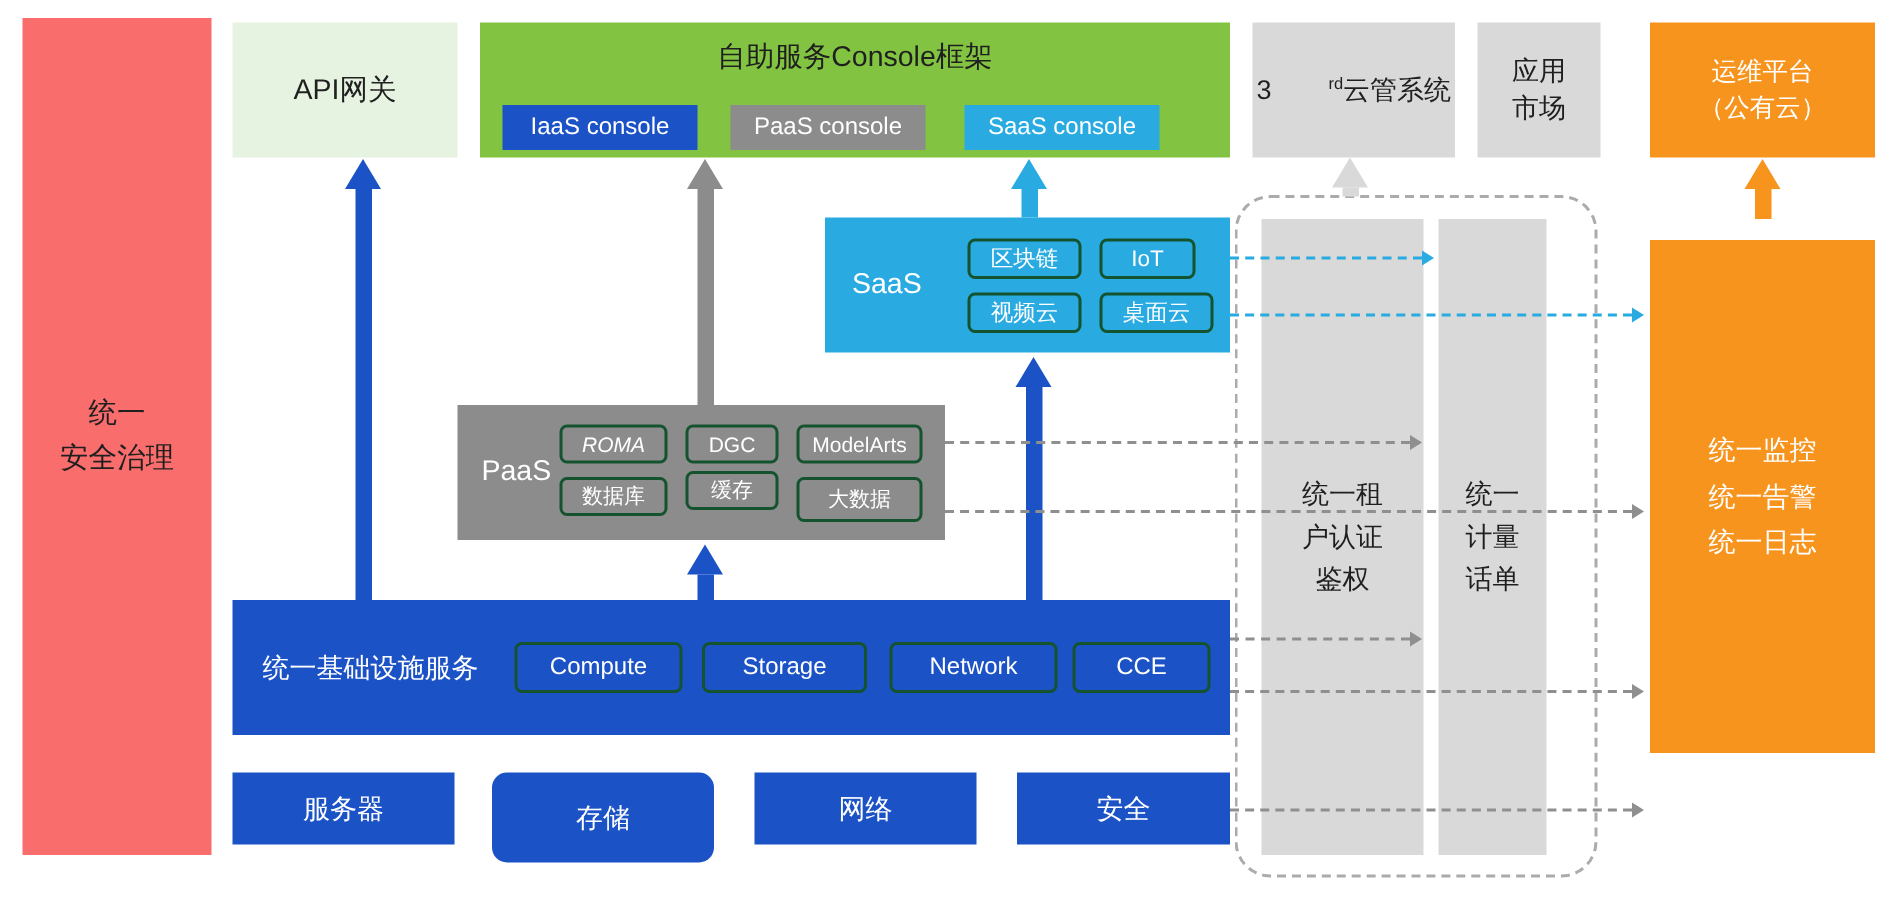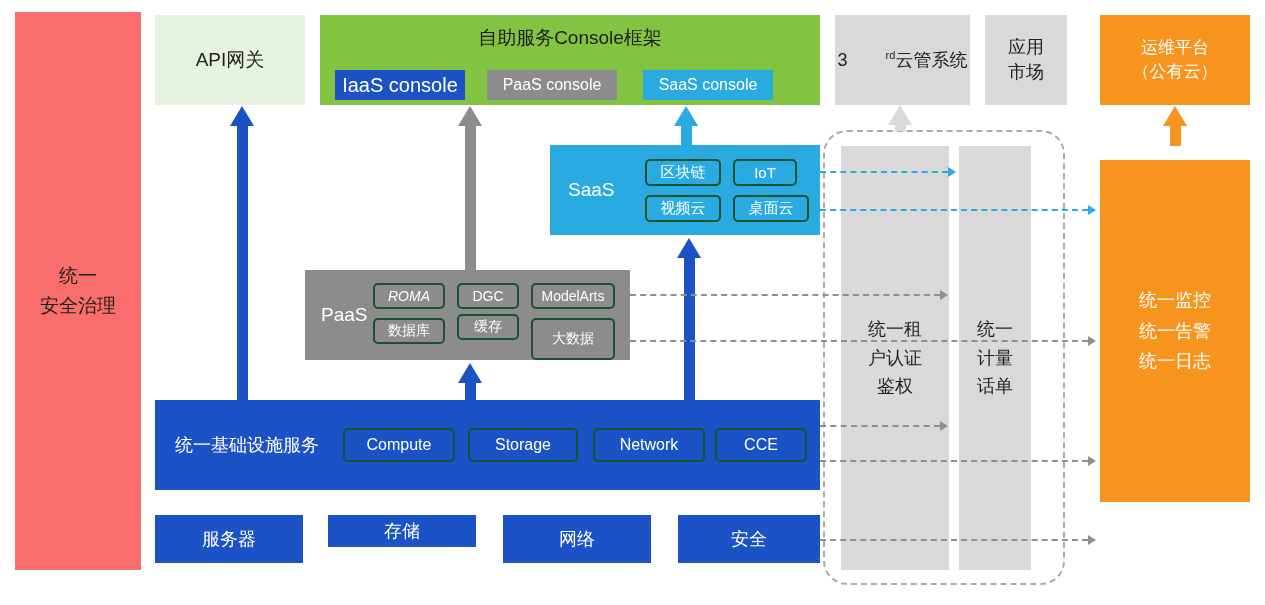--- a/index.html
+++ b/index.html
@@ -41,21 +41,21 @@
 
 <div class="canvas">
 
   <div class="abs fc pre dark" style="left:15px;top:12px;width:126px;height:558px;background:var(--red);font-size:19px;line-height:1.6;">统一
 安全治理</div>
 
   <div class="abs fc dark" style="left:155px;top:15px;width:150px;height:90px;background:var(--light-green);font-size:19px;">API网关</div>
 
   <div class="abs" style="left:320px;top:15px;width:500px;height:90px;background:var(--green);">
     <div class="abs dark" style="left:0;top:10px;width:100%;text-align:center;font-size:19px;">自助服务Console框架</div>
-    <div class="abs fc white bg-blue" style="left:15px;top:55px;width:130px;height:30px;font-size:20px;">IaaS console</div>
+    <div class="abs fc white bg-blue" style="left:15px;top:55px;width:130px;height:30px;font-size:16px;">IaaS console</div>
     <div class="abs fc white bg-gray" style="left:167px;top:55px;width:130px;height:30px;font-size:16px;">PaaS console</div>
     <div class="abs fc white bg-cyan" style="left:323px;top:55px;width:130px;height:30px;font-size:16px;">SaaS console</div>
   </div>
 
   <div class="abs fc dark bg-lgray" style="left:835px;top:15px;width:135px;height:90px;font-size:18px;">
     <span><span>3</span><sup class="rd">rd</sup><span>云管系统</span></span>
   </div>
 
   <div class="abs fc pre dark bg-lgray" style="left:985px;top:15px;width:82px;height:90px;font-size:18px;line-height:1.4;">应用
 市场</div>
@@ -71,33 +71,33 @@
     <div class="pill" style="left:183px;top:50px;width:76px;height:27px;font-size:15px;">桌面云</div>
   </div>
 
   <div class="abs bg-gray" style="left:305px;top:270px;width:325px;height:90px;">
     <div class="abs fc white" style="left:16px;top:0;height:90px;font-size:19px;">PaaS</div>
     <div class="pill" style="left:68px;top:13px;width:72px;height:26px;font-size:14px;font-style:italic;">ROMA</div>
     <div class="pill" style="left:152px;top:13px;width:62px;height:26px;font-size:14px;">DGC</div>
     <div class="pill" style="left:226px;top:13px;width:84px;height:26px;font-size:14px;">ModelArts</div>
     <div class="pill" style="left:68px;top:48px;width:72px;height:26px;font-size:14px;">数据库</div>
     <div class="pill" style="left:152px;top:44px;width:62px;height:26px;font-size:14px;">缓存</div>
-    <div class="pill" style="left:226px;top:48px;width:84px;height:42px;font-size:14px;">大数据</div>
+    <div class="pill" style="left:226px;top:48px;width:84px;height:30px;font-size:14px;">大数据</div>
   </div>
 
   <div class="abs bg-blue" style="left:155px;top:400px;width:665px;height:90px;">
     <div class="abs fc white" style="left:20px;top:0;height:90px;font-size:18px;">统一基础设施服务</div>
     <div class="pill" style="left:188px;top:28px;width:112px;height:34px;font-size:16px;">Compute</div>
     <div class="pill" style="left:313px;top:28px;width:110px;height:34px;font-size:16px;">Storage</div>
     <div class="pill" style="left:438px;top:28px;width:112px;height:34px;font-size:16px;">Network</div>
     <div class="pill" style="left:560px;top:28px;width:92px;height:34px;font-size:16px;">CCE</div>
   </div>
 
   <div class="abs fc white bg-blue" style="left:155px;top:515px;width:148px;height:48px;font-size:18px;">服务器</div>
-  <div class="abs fc white bg-blue" style="left:328px;top:515px;width:148px;height:32px;font-size:18px;">存储</div>
+  <div class="abs fc white bg-blue" style="left:328px;top:515px;width:148px;height:60px;font-size:18px;border-radius:10px;">存储</div>
   <div class="abs fc white bg-blue" style="left:503px;top:515px;width:148px;height:48px;font-size:18px;">网络</div>
   <div class="abs fc white bg-blue" style="left:678px;top:515px;width:142px;height:48px;font-size:18px;">安全</div>
 
   <div class="abs" style="left:823px;top:130px;width:242px;height:455px;border:2px dashed #ABABAB;border-radius:24px;"></div>
 
   <div class="abs fc pre dark bg-lgray" style="left:841px;top:146px;width:108px;height:424px;font-size:18px;line-height:1.6;">统一租
 户认证
 鉴权</div>
 
   <div class="abs fc pre dark bg-lgray" style="left:959px;top:146px;width:72px;height:424px;font-size:18px;line-height:1.6;">统一

